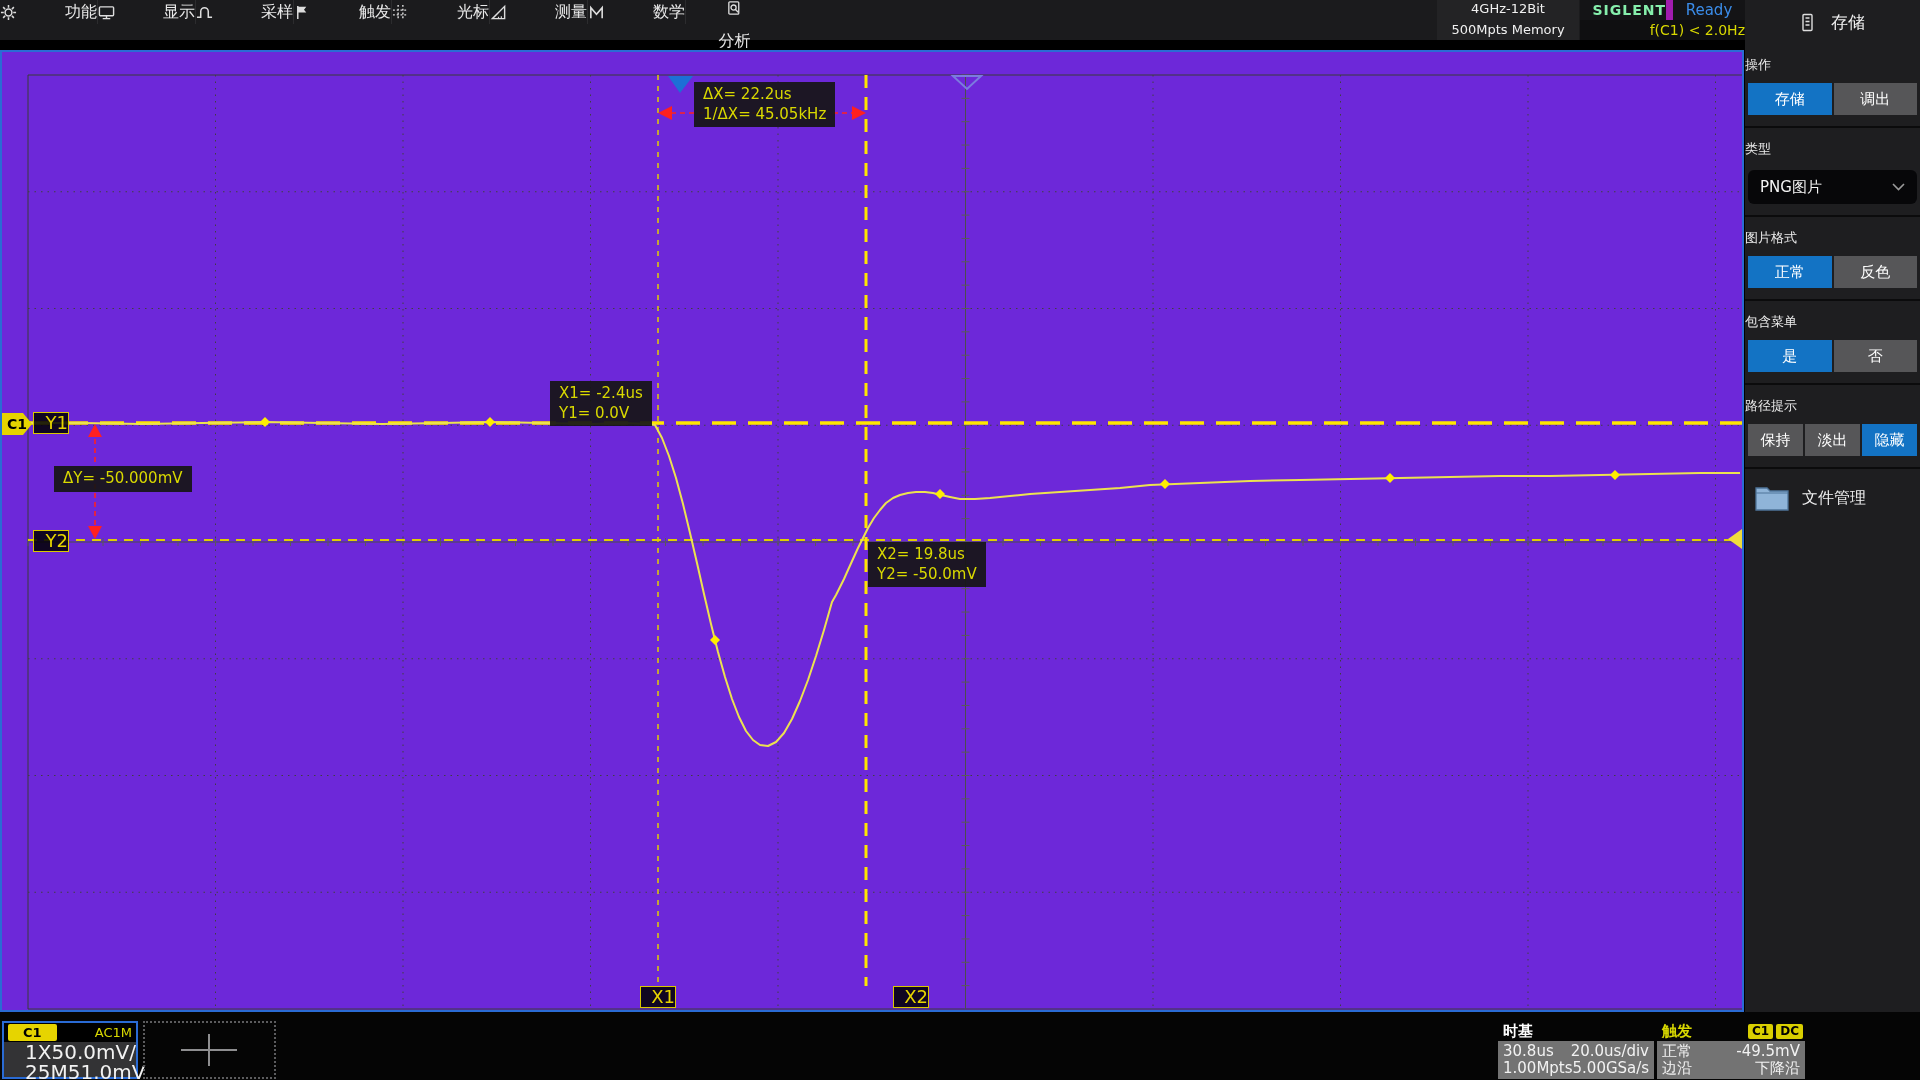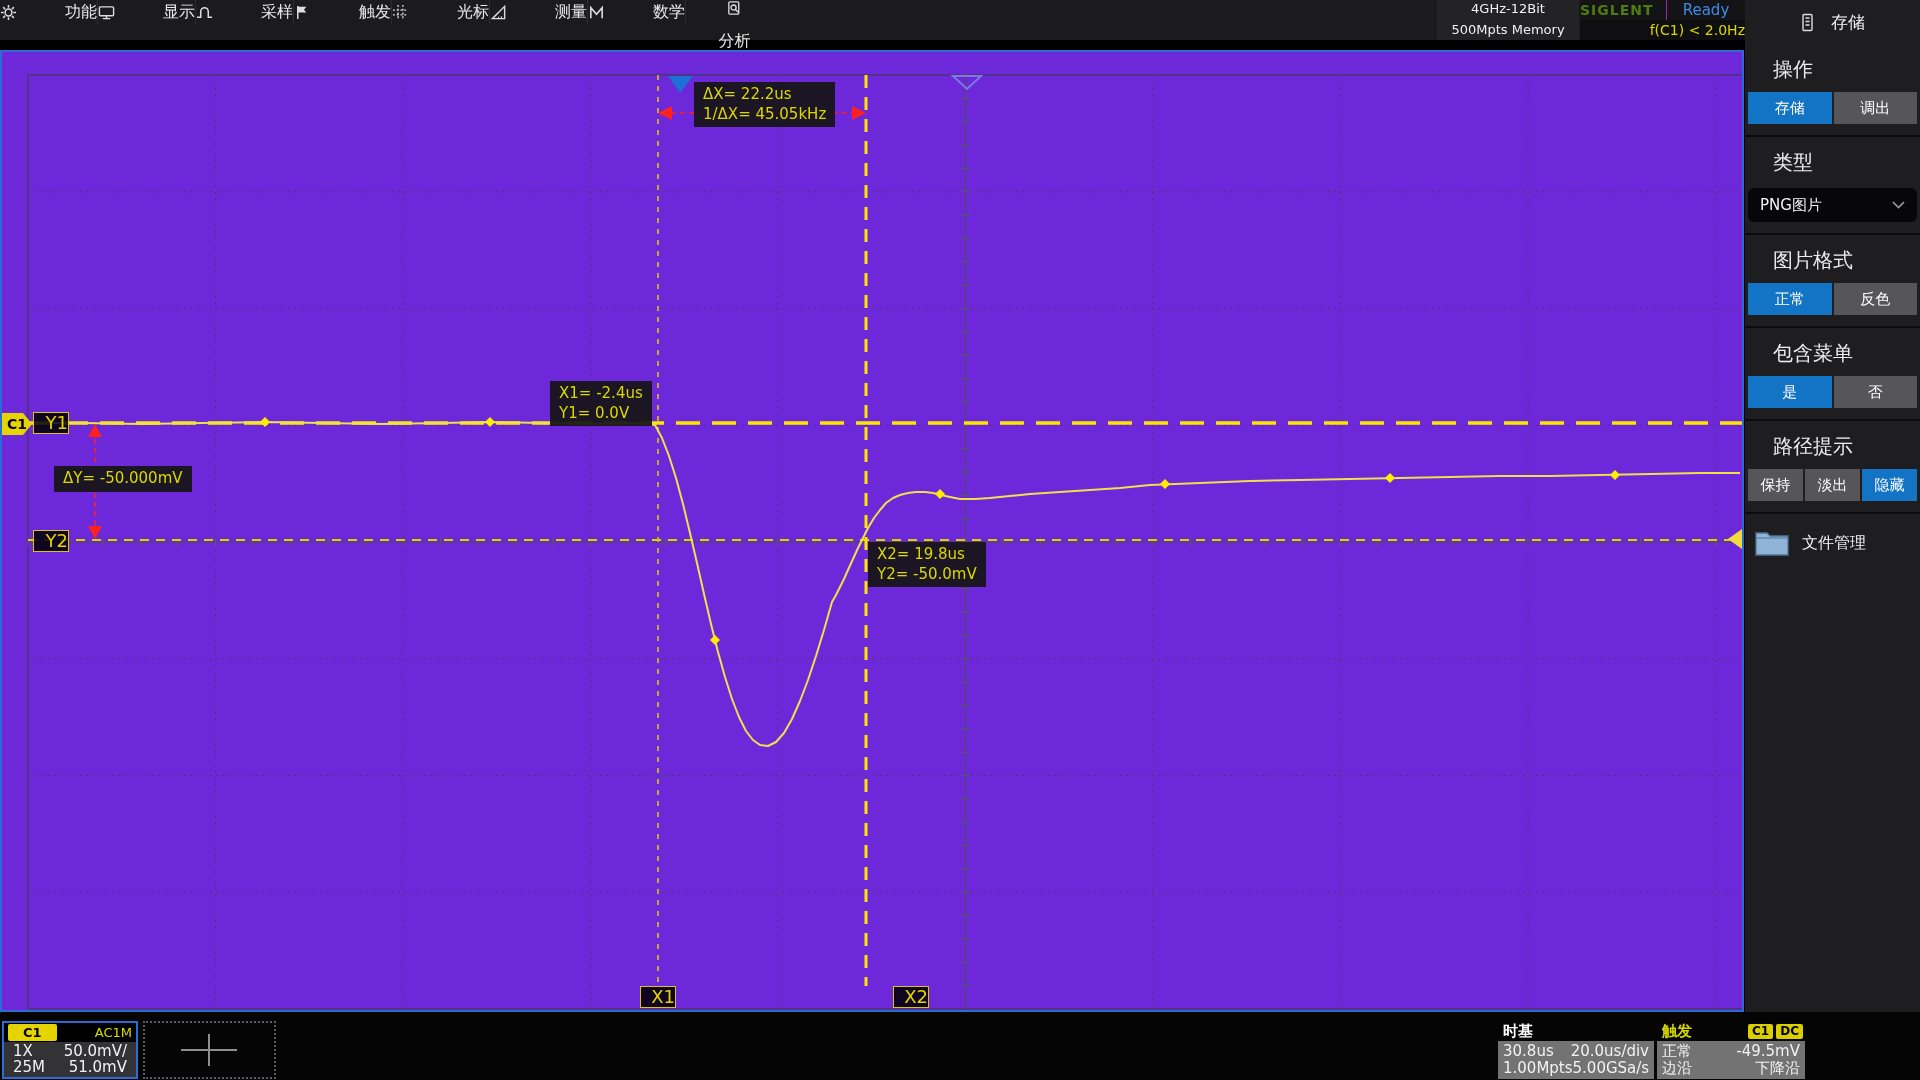--- a/index.html
+++ b/index.html
@@ -6,54 +6,54 @@
   body{width:1920px;height:1080px;position:relative;overflow:hidden;
        font-family:"DejaVu Sans","Liberation Sans",sans-serif;color:#ddd;}
   
   .menubar{position:absolute;left:0;top:0;width:1745px;height:40px;background:#1b1b1d;display:flex;}
   .menu-item{width:97px;height:24px;display:flex;align-items:center;justify-content:space-between;gap:14px;
              border-right:1px solid #2c2c2e;font-size:16px;color:#e9e9e9;cursor:default;}
   .menu-item svg{flex:0 0 auto;}
   .spec{position:absolute;left:1437px;top:0;width:142px;height:40px;background:#232325;color:#f0f0f0;
         font-size:13px;display:flex;flex-direction:column;align-items:center;justify-content:space-between;line-height:1.45;}
   .brandrow{position:absolute;left:1580px;top:0;width:165px;height:20px;display:flex;background:#141416;}
-  .brand{width:86px;text-align:left;font-weight:bold;font-size:14px;letter-spacing:1px;color:#4d7c0f;
-         border-right:1px solid #a21caf;line-height:20px;}
+  .brand{width:86px;text-align:right;font-weight:bold;font-size:14px;letter-spacing:1px;color:#86efac;
+         border-right:7px solid #a21caf;line-height:20px;}
   .ready{flex:1;text-align:center;color:#3b8ce8;font-size:15px;line-height:20px;}
   .fbox{position:absolute;left:1580px;top:20px;width:165px;height:20px;background:#0f0f11;color:#d9d900;
         font-size:14px;text-align:right;line-height:20px;}
   
   .scope{position:absolute;left:0;top:50px;width:1744px;height:962px;background:#6d28d9;
          border:2px solid #2a6bd4;box-sizing:border-box;}
   .scope svg.wave{position:absolute;left:0;top:0;}
   .readout{position:absolute;background:rgba(22,22,22,.93);color:#d9d900;font-size:15px;line-height:1.3;
            padding:3px 9px;white-space:nowrap;}
   .cbadge{position:absolute;left:0;top:361px;width:30px;height:22px;background:#e6d400;color:#000;
           font-weight:bold;font-size:14px;text-align:center;line-height:22px;
           clip-path:polygon(0 0,70% 0,100% 50%,70% 100%,0 100%);}
   .cursor-badge{position:absolute;width:36px;height:22px;background:rgba(0,0,0,.85);border:1px solid #d9c800;
           color:#e6d400;font-size:18px;text-align:right;line-height:20px;box-sizing:border-box;}
   
   .sidebar{position:absolute;left:1745px;top:0;width:175px;height:1012px;background:#1e1e20;box-sizing:border-box;}
   .sb-header{height:44px;display:flex;align-items:center;justify-content:center;gap:16px;font-size:17px;color:#f2f2f2;}
-  .sb-label{font-size:20px;color:#ececec;padding:12px 0 9px 28px;}
+  .sb-label{font-size:13px;color:#ececec;padding:12px 0 9px 0;}
   .seg{display:flex;gap:2px;padding:0 3px;}
   .seg .btn{flex:1;height:32px;line-height:32px;text-align:center;font-size:15px;color:#fff;background:#565658;cursor:default;}
   .seg .btn.sel{background:#1373c4;}
   .sb-sep{height:2px;background:#0b0b0c;margin-top:11px;}
   .dropdown{margin:3px 3px 0;height:34px;background:#070709;border-radius:6px;display:flex;align-items:center;
             justify-content:space-between;padding:0 12px;font-size:15px;color:#f5f5f5;}
   .filerow{display:flex;align-items:center;gap:13px;padding:16px 0 0 10px;font-size:16px;color:#f0f0f0;}
   
   .bottombar{position:absolute;left:0;top:1012px;width:1920px;height:68px;background:#050505;}
   .chbox{position:absolute;left:2px;top:9px;width:136px;height:58px;border:2px solid #2a6bd4;background:#000;box-sizing:border-box;}
   .chbox .r1{height:19px;display:flex;align-items:center;justify-content:space-between;padding:0 4px;}
   .c1badge{background:#e6d400;color:#000;font-weight:bold;font-size:13px;padding:0 15px;height:17px;line-height:17px;border-radius:2px;}
   .coupling{color:#d9d900;font-size:13px;}
-  .r23{background:#333335;height:35px;font-size:15px;color:#f2f2f2;padding:0 9px;display:flex;
+  .r23{background:#333335;height:35px;font-size:20px;color:#f2f2f2;padding:0 21px;display:flex;
        flex-direction:column;justify-content:space-evenly;}
   .vrow{display:flex;justify-content:space-between;line-height:1;}
   .placeholder{position:absolute;left:143px;top:9px;width:133px;height:58px;border:2px dotted #5c5c5e;box-sizing:border-box;}
   .ph-h{position:absolute;left:36px;top:26px;width:56px;height:2px;background:#8e8e90;}
   .ph-v{position:absolute;left:63px;top:11px;width:2px;height:32px;background:#8e8e90;}
   .group{position:absolute;top:10px;}
   .glabel{font-size:15px;font-weight:bold;color:#fff;height:19px;padding-left:5px;display:flex;align-items:center;}
   .gvals{background:#737373;height:38px;display:flex;flex-direction:column;justify-content:space-evenly;
          padding:0 5px;font-size:15px;color:#f2f2f2;}
   .tb{left:1498px;width:156px;}

